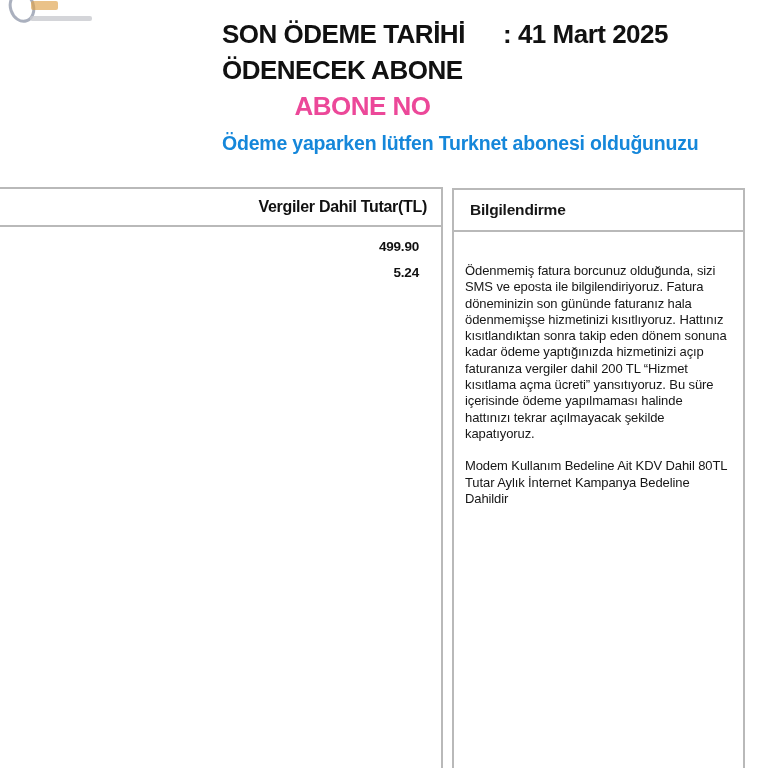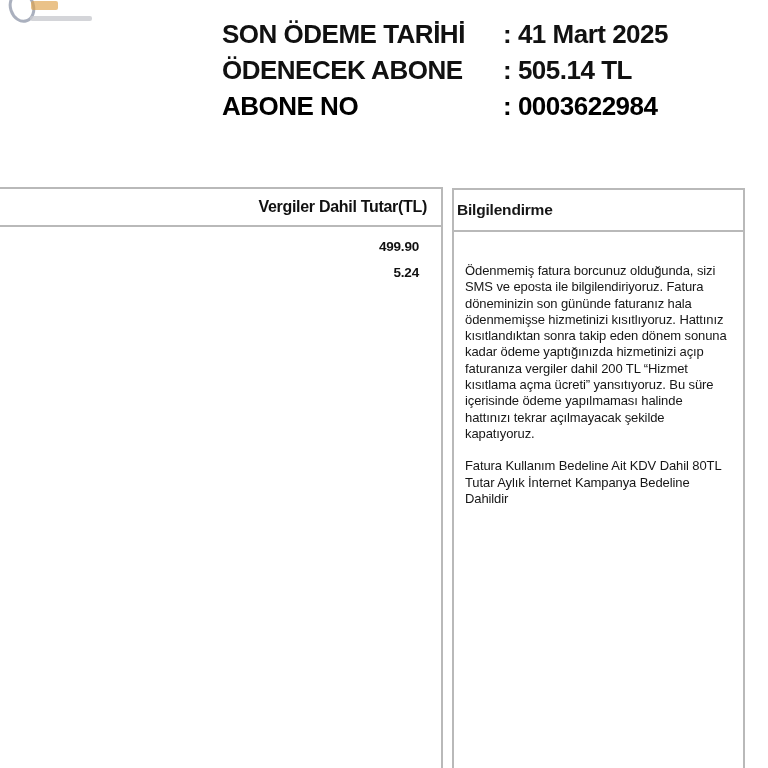--- a/index.html
+++ b/index.html
@@ -49,21 +49,21 @@
   .srow {
     display: flex;
     height: 36px;
     align-items: center;
     font-weight: 700;
     font-size: 26px;
     letter-spacing: -0.5px;
   }
   .slabel { width: 281px; }
   .svalue { white-space: nowrap; }
-  .srow.blue { color: #000000; }
+  .srow.blue { color: #ec4899; text-align: center; }
 
   
   .notice {
     position: absolute; left: 222px; top: 131px;
     width: 540px;
     color: #1587da;
     font-weight: 700;
     font-size: 19.5px;
     line-height: 25px;
     letter-spacing: -0.2px;
@@ -104,21 +104,21 @@
     width: 293px; height: 600px;
     border: 2px solid #b9b9b9;
     box-sizing: border-box;
     color: #161616;
   }
   .ihead {
     height: 40px;
     border-bottom: 2px solid #b9b9b9;
     display: flex;
     align-items: center;
-    padding-left: 3px;
+    padding-left: 16px;
     font-weight: 700;
     font-size: 15.5px;
     letter-spacing: -0.2px;
   }
   .ibody {
     padding: 31px 7px 0 11px;
     font-size: 13px;
     line-height: 16.3px;
     letter-spacing: -0.1px;
   }
@@ -135,40 +135,39 @@
     <span class="logo-sub"></span>
   </div>
 
   <div class="summary">
     <div class="srow">
       <span class="slabel">SON ÖDEME TARİHİ</span>
       <span class="svalue">: 41 Mart 2025</span>
     </div>
     <div class="srow">
       <span class="slabel">ÖDENECEK ABONE</span>
-      <span class="svalue">: 505.14 TL</span>
     </div>
     <div class="srow blue">
       <span class="slabel">ABONE NO</span>
-      <span class="svalue">: 0003622984</span>
     </div>
   </div>
 
   <div class="notice">
+    <div>Ödeme yaparken lütfen Turknet abonesi olduğunuzu</div>
   </div>
 
   <div class="charges">
     <div class="chead">Vergiler Dahil Tutar(TL)</div>
     <div class="cbody">
       <div class="amount">499.90</div>
       <div class="amount">5.24</div>
     </div>
   </div>
 
   <div class="info">
     <div class="ihead">Bilgilendirme</div>
     <div class="ibody">
       <p>Ödenmemiş fatura borcunuz olduğunda, sizi SMS ve eposta ile bilgilendiriyoruz. Fatura döneminizin son gününde faturanız hala ödenmemişse hizmetinizi kısıtlıyoruz. Hattınız kısıtlandıktan sonra takip eden dönem sonuna kadar ödeme yaptığınızda hizmetinizi açıp faturanıza vergiler dahil 200 TL “Hizmet kısıtlama açma ücreti” yansıtıyoruz. Bu süre içerisinde ödeme yapılmaması halinde hattınızı tekrar açılmayacak şekilde kapatıyoruz.</p>
-      <p>Fatura Kullanım Bedeline Ait KDV Dahil 80TL Tutar Aylık İnternet Kampanya Bedeline Dahildir</p>
+      <p>Modem Kullanım Bedeline Ait KDV Dahil 80TL Tutar Aylık İnternet Kampanya Bedeline Dahildir</p>
     </div>
   </div>
 
 </div>
 
 </body></html>

